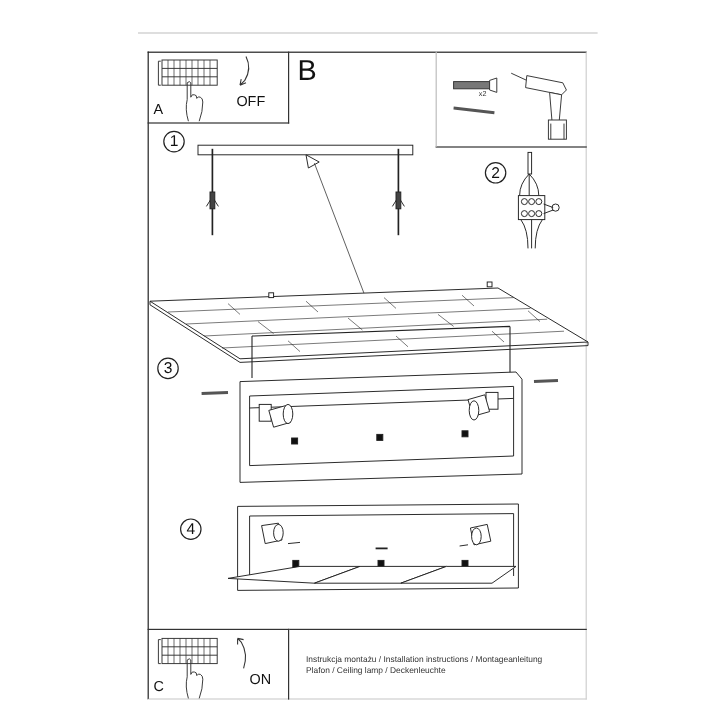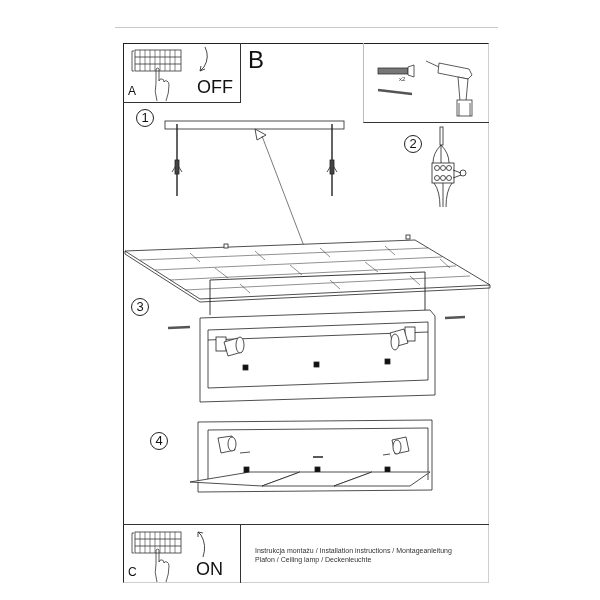--- a/index.html
+++ b/index.html
@@ -5,21 +5,21 @@
     html, body { margin: 0; padding: 0; background: #ffffff; }
     body { width: 600px; height: 600px; position: relative; overflow: hidden; font-family: "Liberation Sans", sans-serif; color: #111; }
     .abs { position: absolute; }
     #top-rule { left: 115px; top: 27px; width: 383px; height: 1px; background: #c8c8c8; }
     #frame { left: 123px; top: 43px; width: 366px; height: 540px; border-top: 1.5px solid #222; border-left: 1.5px solid #222; border-right: 1.5px solid #cfcfcf; border-bottom: 1.5px solid #cfcfcf; box-sizing: border-box; }
     #panel-a { left: 123px; top: 43px; width: 118px; height: 60px; border-right: 1.2px solid #333; border-bottom: 1.2px solid #333; box-sizing: border-box; }
     #panel-c { left: 123px; top: 524px; width: 118px; height: 59px; border-top: 1.2px solid #333; border-right: 1.2px solid #333; box-sizing: border-box; }
     #panel-tools { left: 363px; top: 43px; width: 126px; height: 80px; border-left: 1.2px solid #bdbdbd; border-bottom: 1.2px solid #333; box-sizing: border-box; }
     #panel-footer { left: 241px; top: 524px; width: 248px; height: 59px; border-top: 1.2px solid #333; box-sizing: border-box; }
     .panel-letter { position: absolute; font-size: 12px; }
-    .switch-label { position: absolute; font-size: 18px; }
+    .switch-label { position: absolute; font-size: 12px; }
     #big-b { left: 248px; top: 46px; font-size: 24px; }
     .step-num { position: absolute; width: 16px; height: 16px; border: 1px solid #222; border-radius: 50%; font-size: 13px; line-height: 16px; text-align: center; background: #fff; }
     .footer-text { position: absolute; left: 255px; font-size: 7px; color: #333; white-space: nowrap; }
     svg { position: absolute; overflow: visible; }
     .x2 { position: absolute; font-size: 6px; color: #333; }
   </style>
 </head>
 <body>
 
 <div id="top-rule" class="abs"></div>
@@ -183,21 +183,21 @@
         <path d="M190 482 L250 472 L300 472 L262 486 Z"></path>
         <path d="M262 486 L300 472 L372 472 L334 486 Z"></path>
         <path d="M334 486 L372 472 L430 472 L410 486 Z"></path>
       </g>
     </g>
   </g>
 </svg>
 
 <div id="panel-c" class="abs">
   <span class="panel-letter" style="left:5px;top:40px;">C</span>
-  <span class="switch-label" style="left:73px;top:34px;">ON</span>
+  <span class="switch-label" style="left:85px;top:34px;">ON</span>
   <svg width="118" height="59" style="left:0;top:0;">
     <g stroke="#333" fill="none" stroke-width="0.8">
       <path d="M11 8 h-2 v20 h2"></path>
       <rect x="12" y="7" width="46" height="21"></rect>
       <line x1="12" y1="14" x2="58" y2="14"></line>
         <line x1="12" y1="21" x2="58" y2="21"></line>
       <g stroke-width="0.6">
         <line x1="17" y1="7" x2="17" y2="28"></line>
           <line x1="22" y1="7" x2="22" y2="28"></line>
           <line x1="27" y1="7" x2="27" y2="28"></line>

